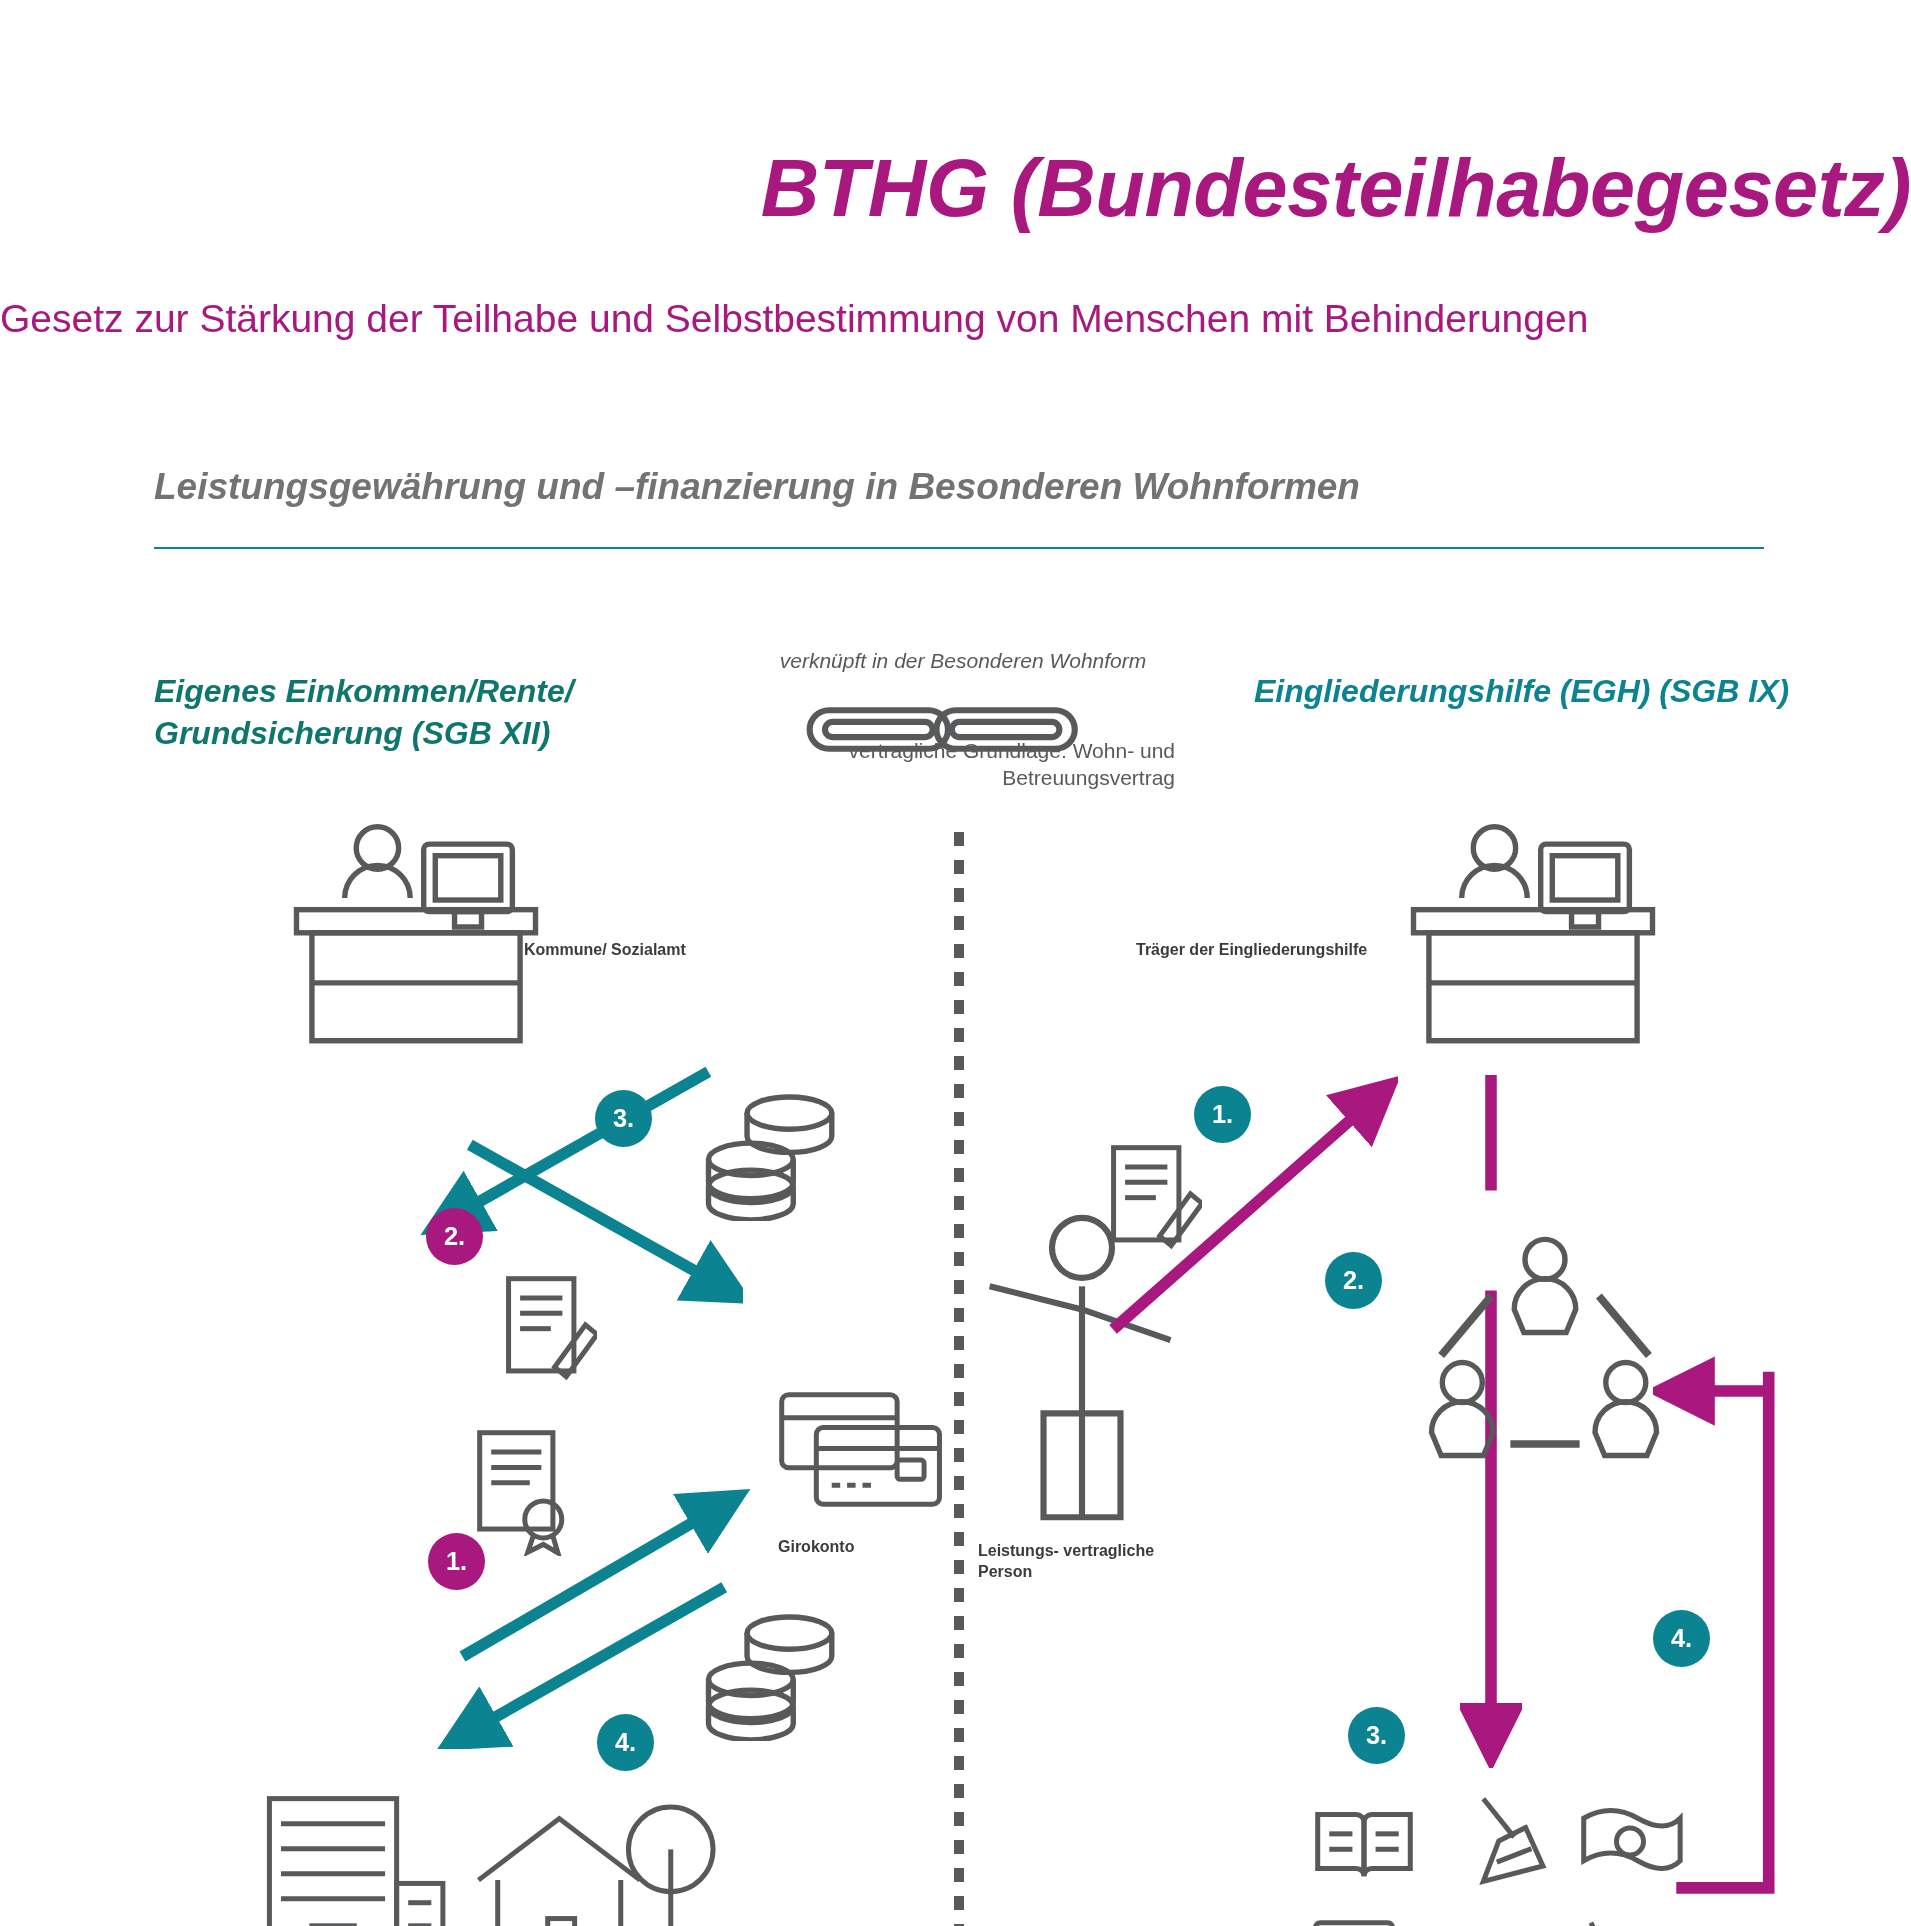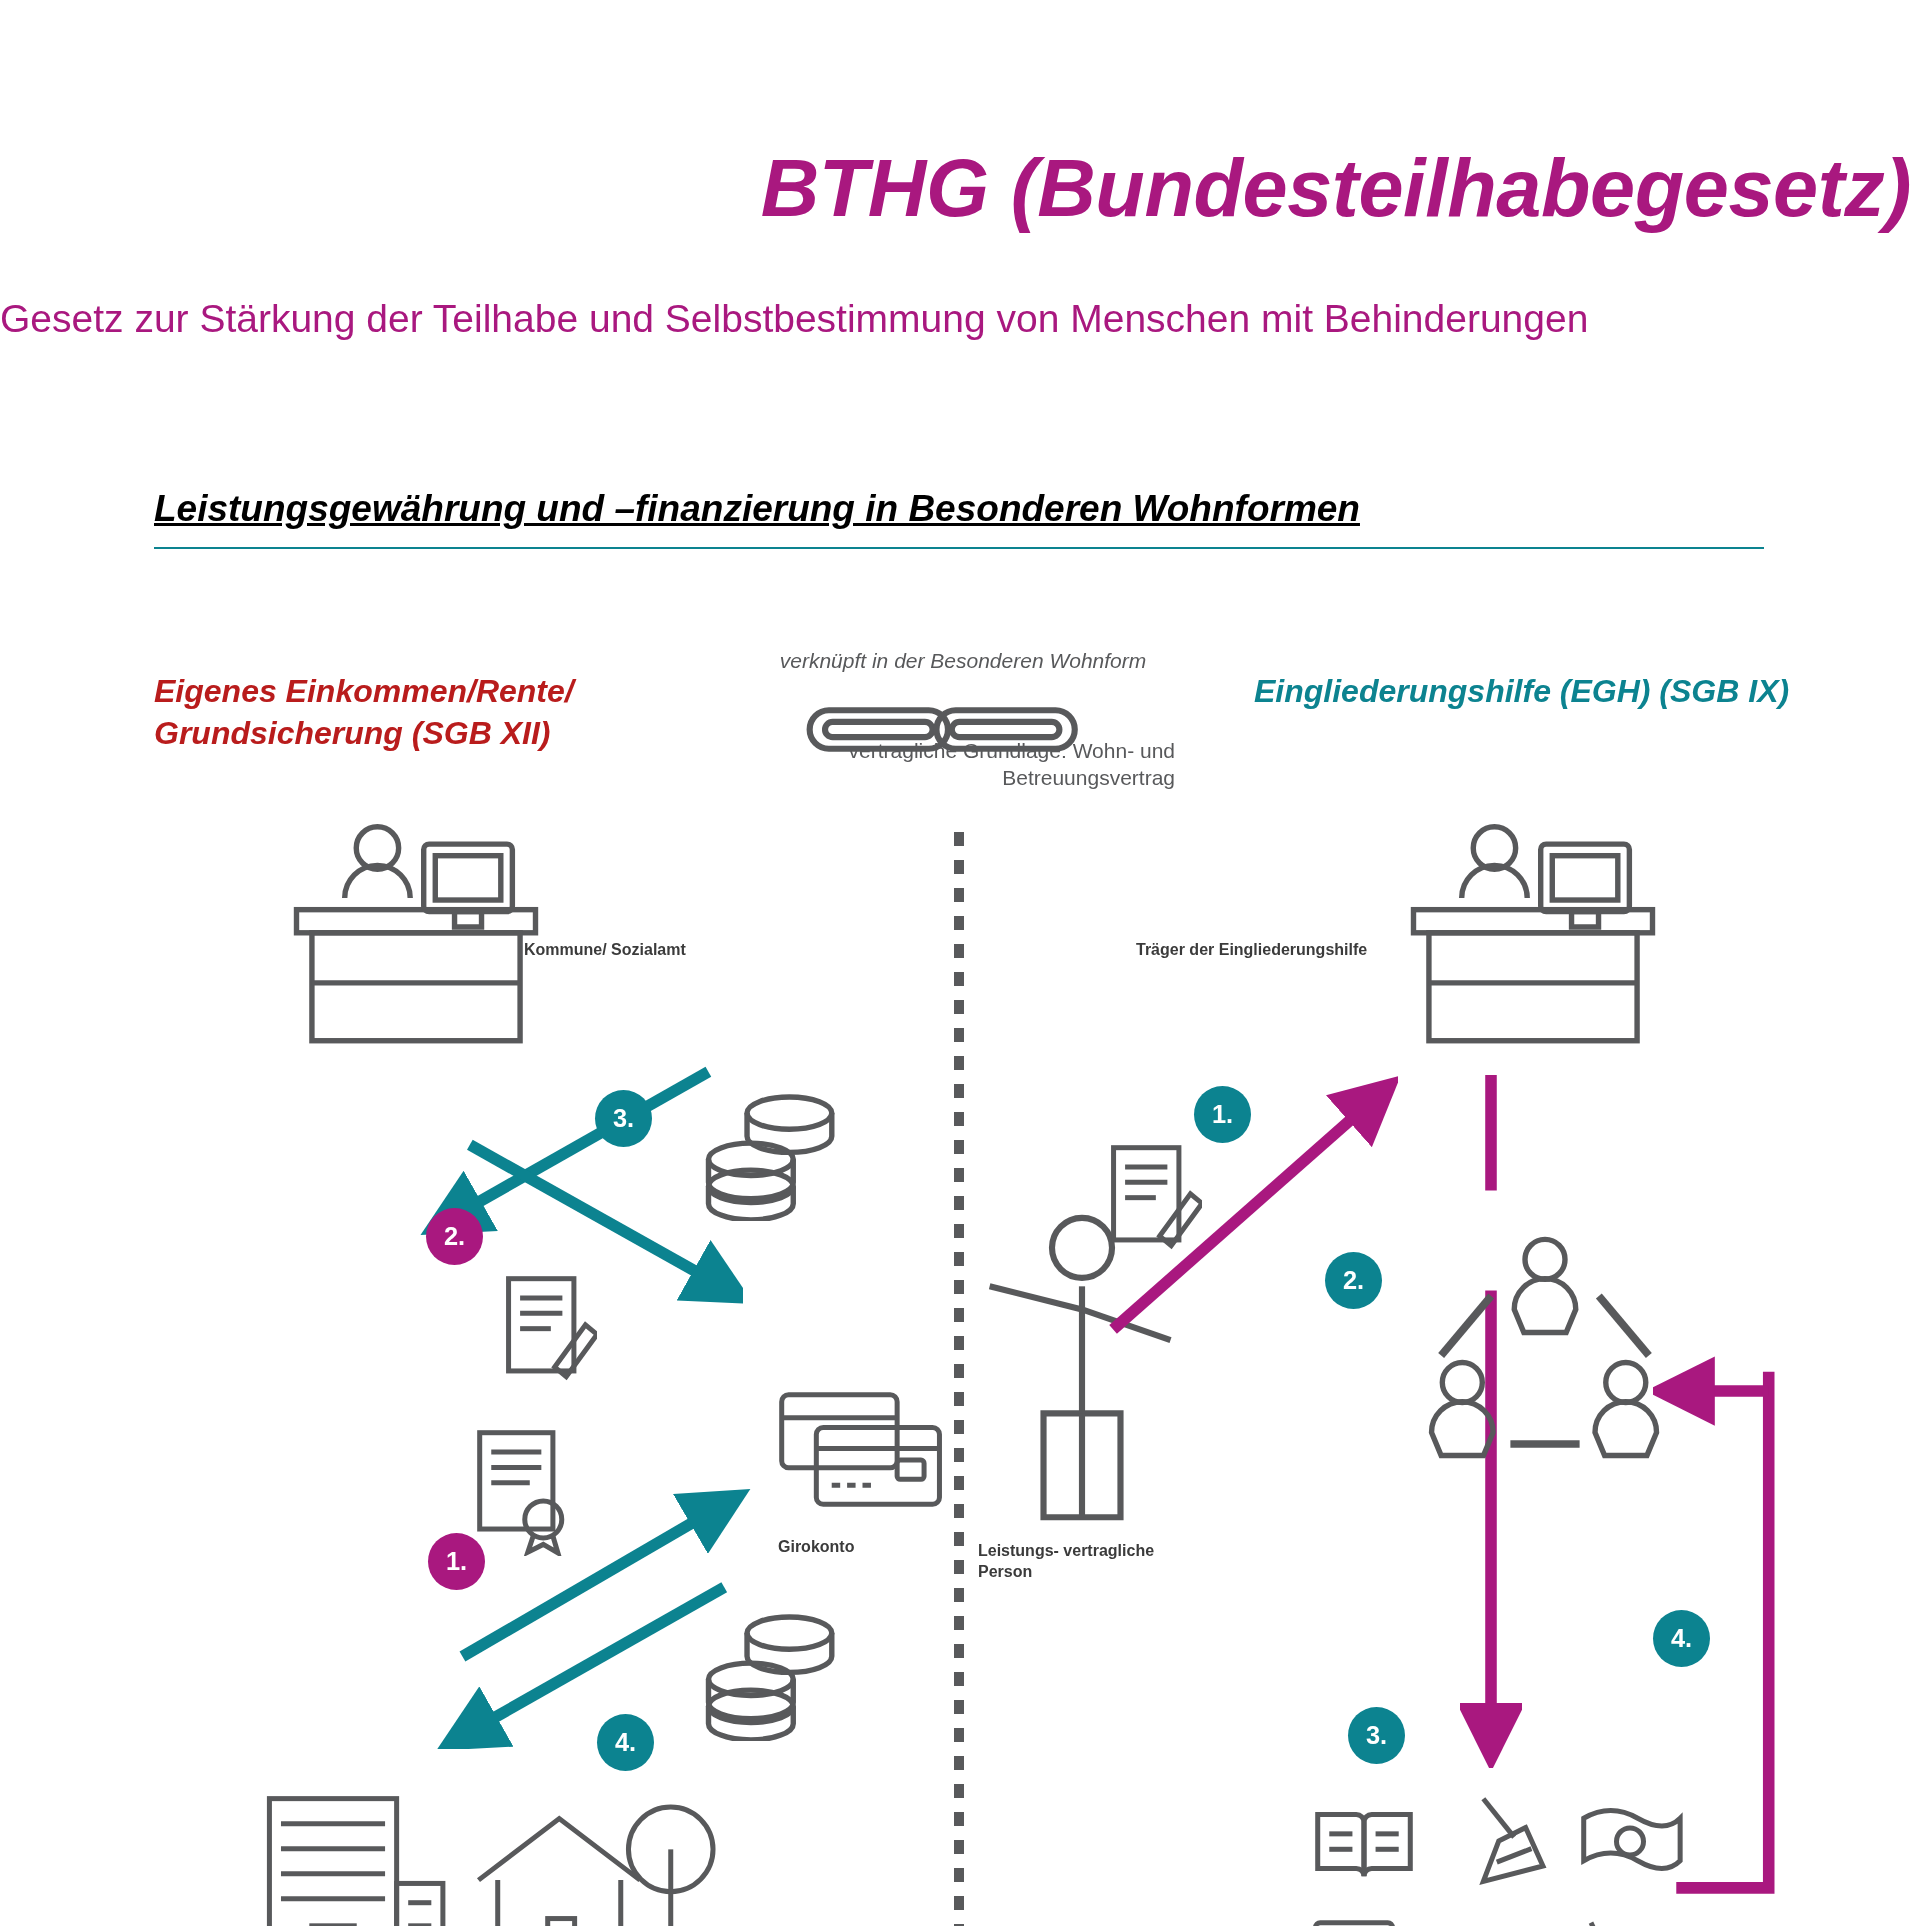--- a/index.html
+++ b/index.html
@@ -39,28 +39,27 @@
     top: 293px;
     left: 0;
     width: 100%;
     text-align: left;
     font-size: 39px;
     color: #a9187f;
     line-height: 1.35;
   }
   .section-title {
     position: absolute;
-    top: 488px;
+    top: 466px;
     left: 154px;
     width: 1610px;
     font-size: 37px;
     font-weight: bold;
     font-style: italic;
-    color: #000000;
-    text-decoration: underline;
+    color: #737373;
   }
   .section-rule {
     position: absolute;
     top: 547px;
     left: 154px;
     width: 1610px;
     height: 1.9px;
     background: #0c8390;
   }
 
@@ -69,21 +68,21 @@
     position: absolute;
     font-size: 32px;
     font-weight: bold;
     font-style: italic;
     line-height: 1.32;
   }
   .col-head.left {
     top: 670px;
     left: 154px;
     width: 578px;
-    color: #b91c1c;
+    color: #0f766e;
   }
   .col-head.right {
     top: 670px;
     left: 1254px;
     width: 578px;
     color: #0c8390;
   }
 
   
   .link-label {

